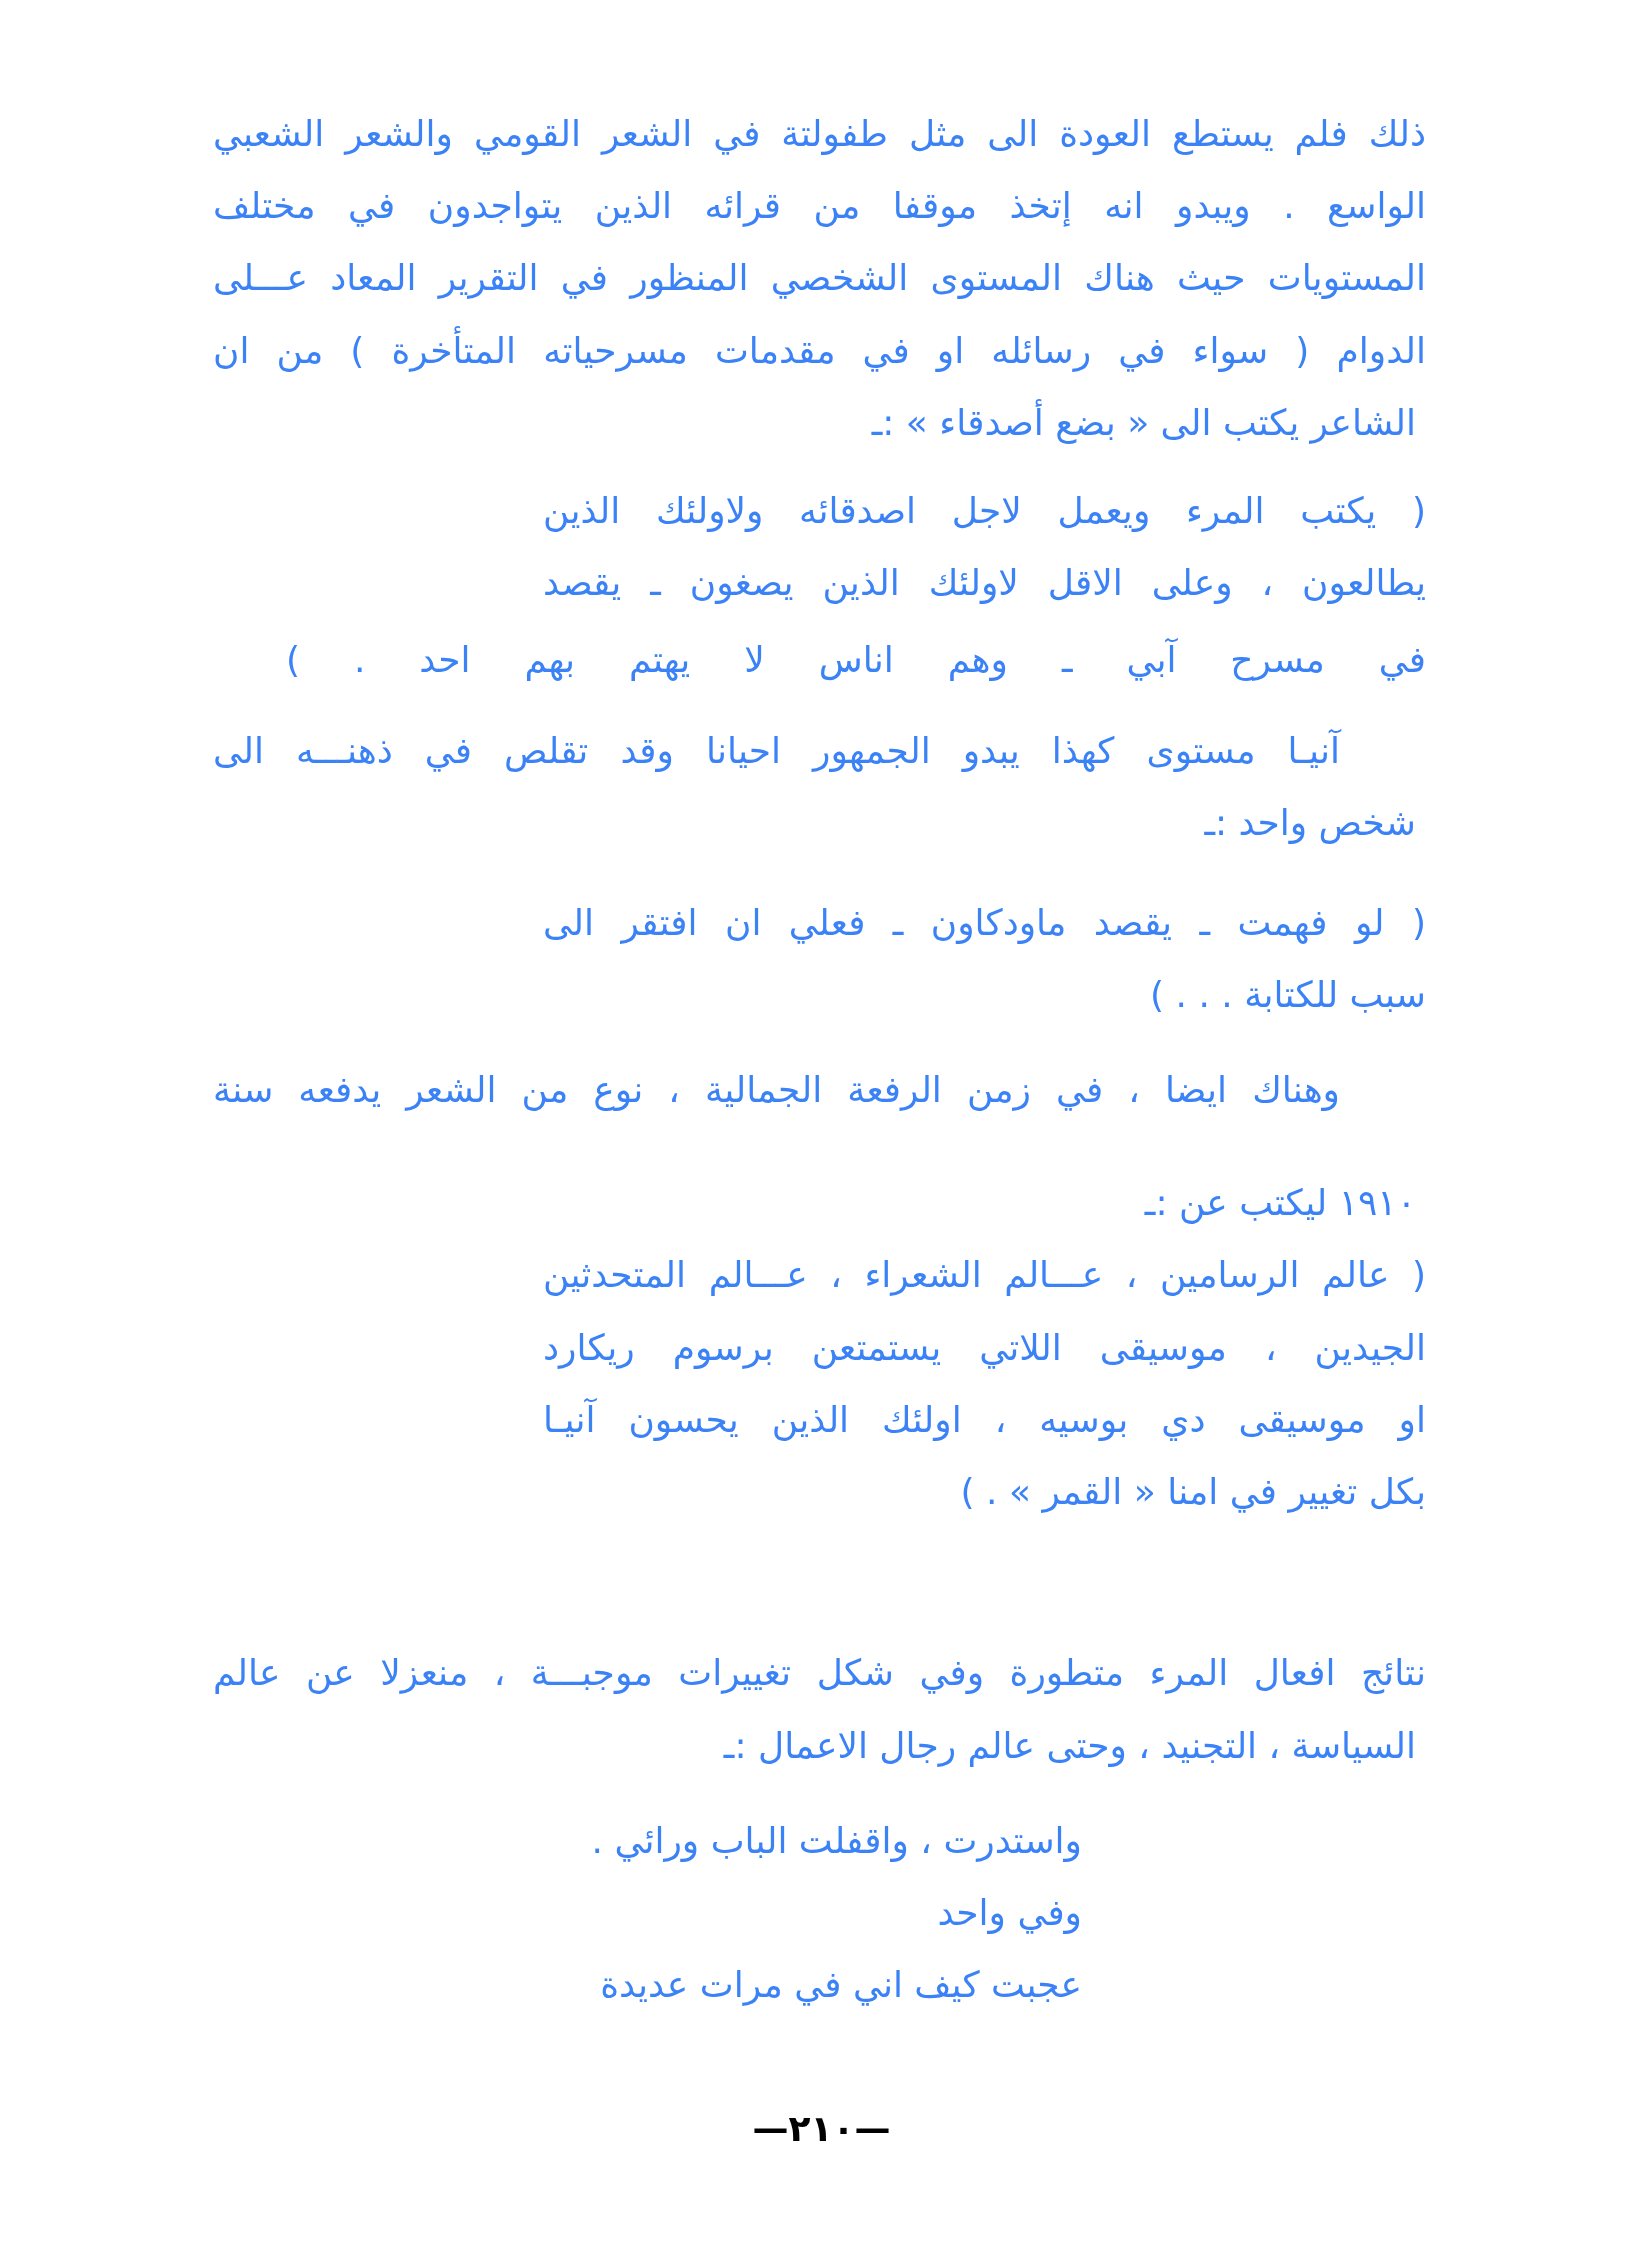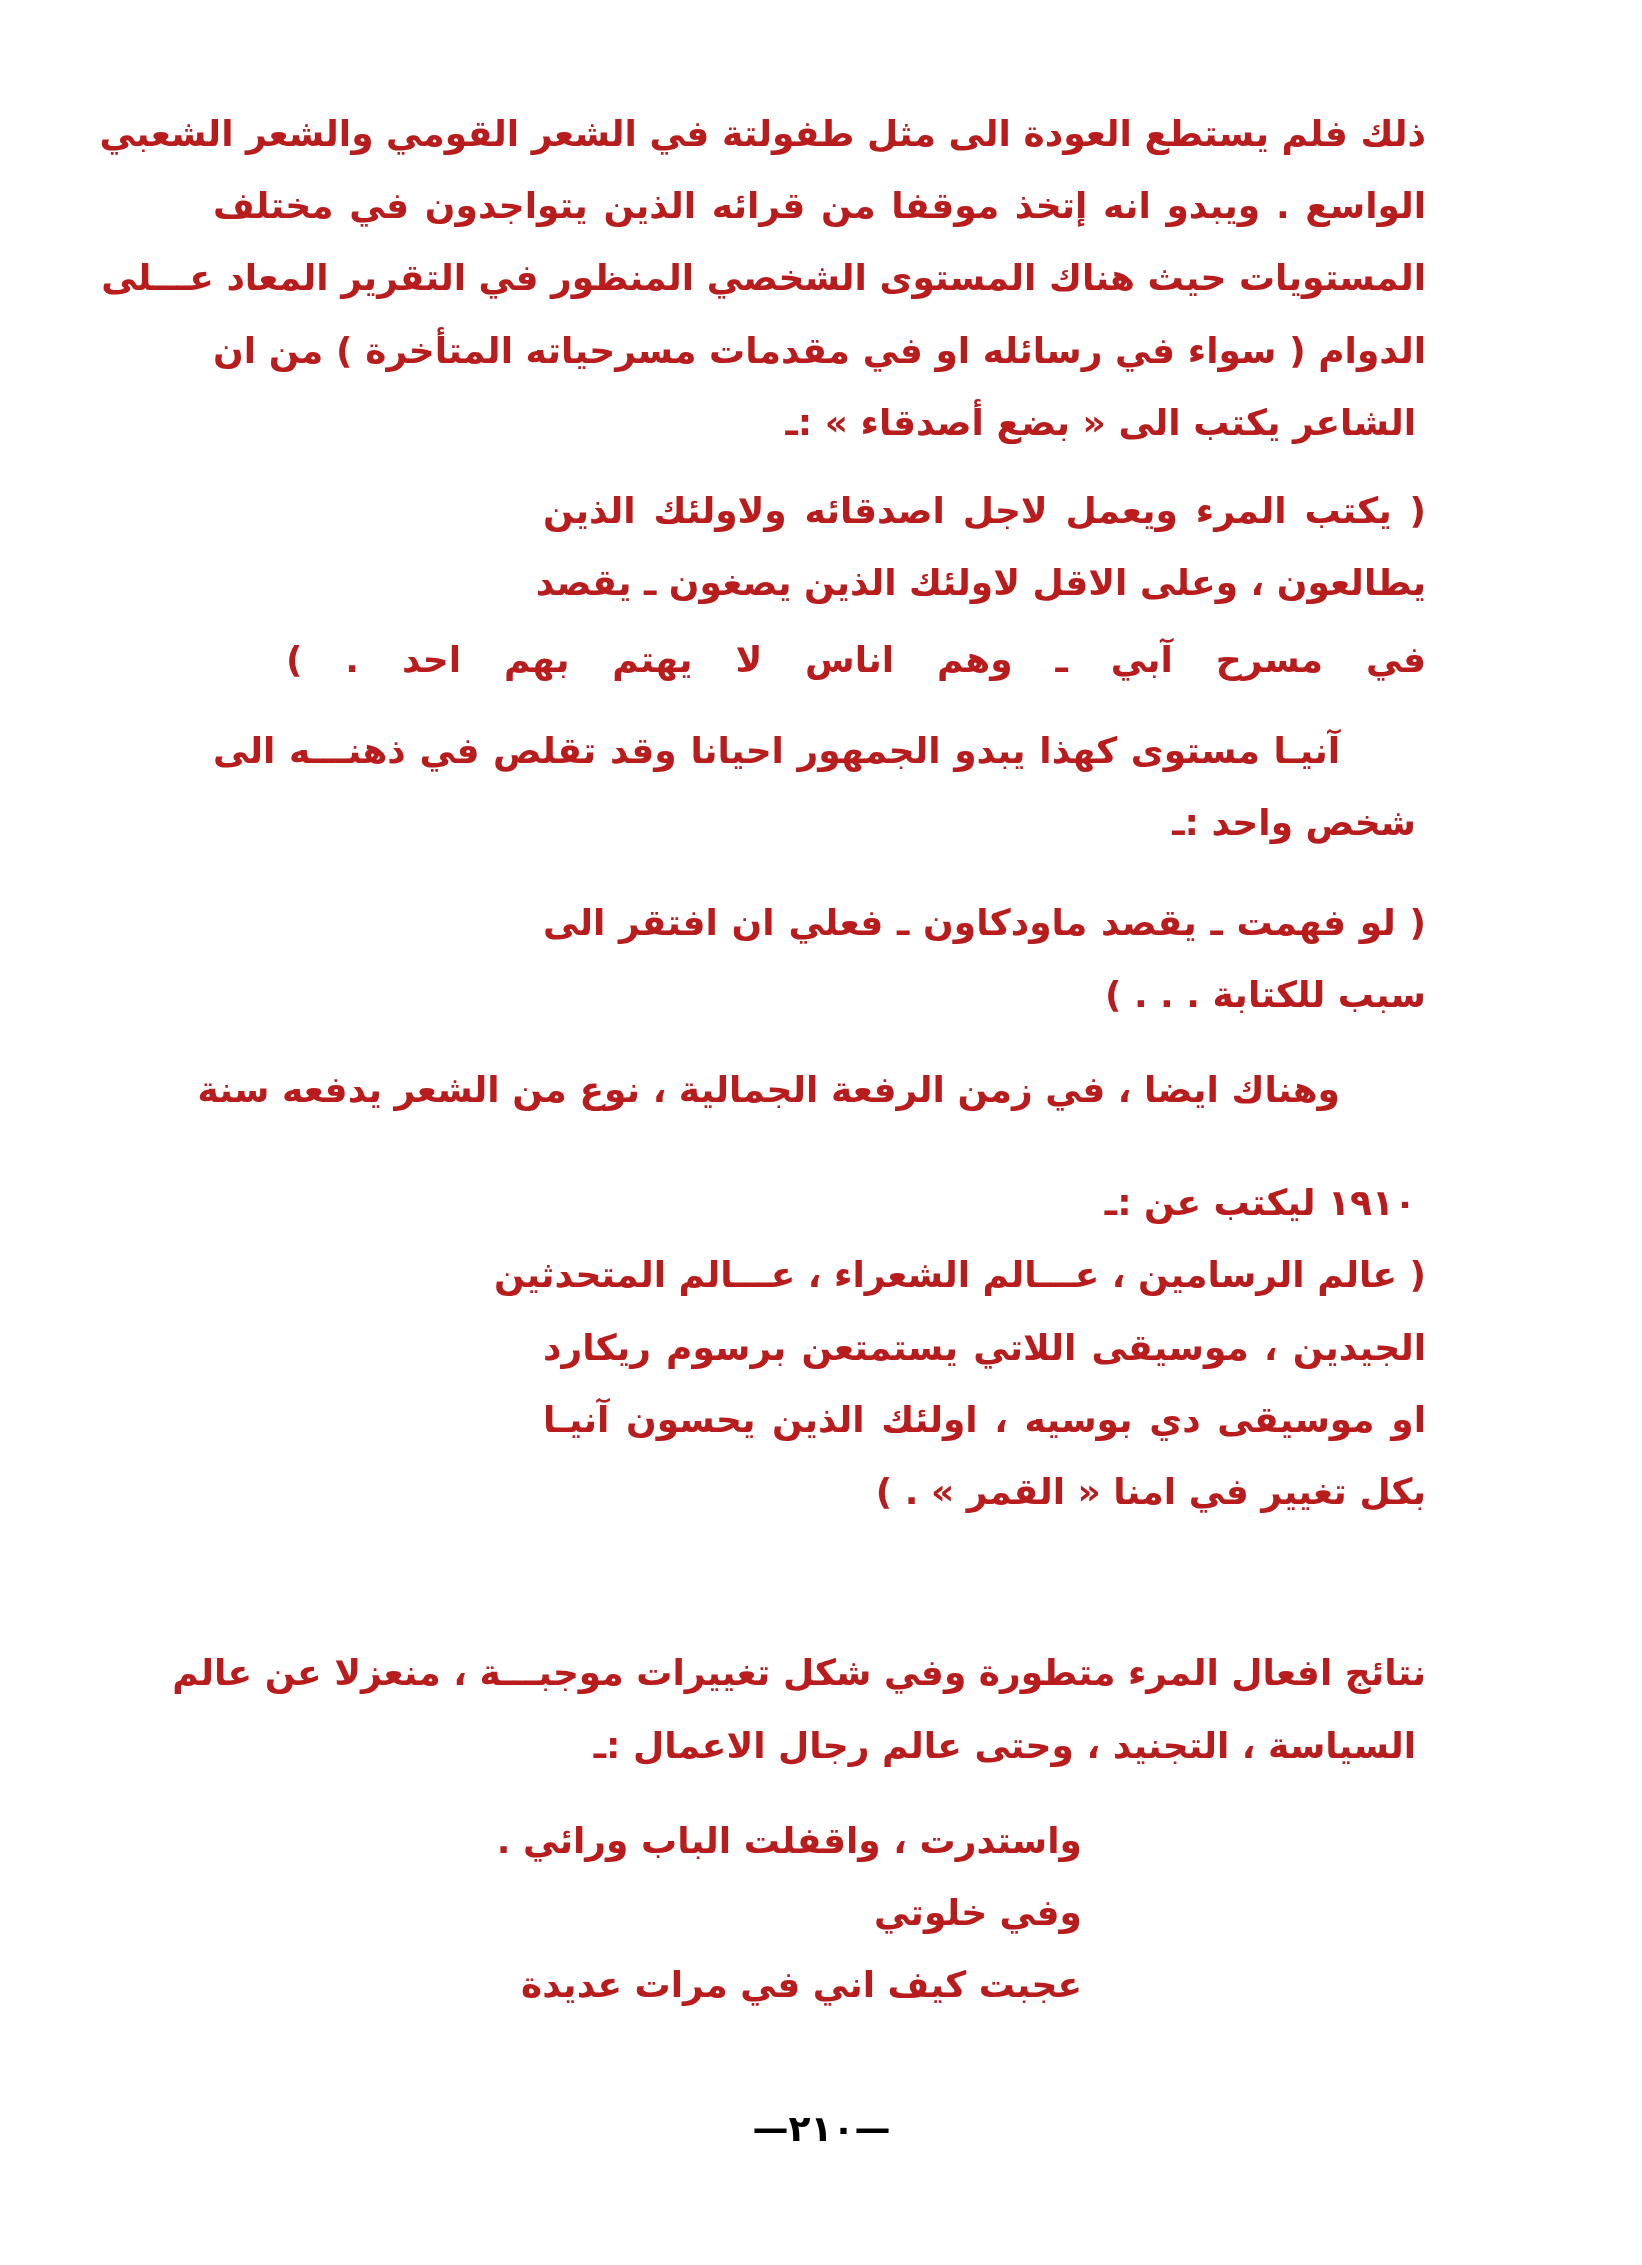--- a/index.html
+++ b/index.html
@@ -6,22 +6,22 @@
     body {
       width: 1643px; height: 2265px; position: relative; overflow: hidden;
       font-family: "DejaVu Sans", sans-serif; color: #000000;
     }
     .page {
       position: absolute; left: 0; top: 0; width: 1643px; height: 2265px;
       direction: rtl;
     }
     .line {
       position: absolute; white-space: nowrap; direction: rtl;
-      font-family: "DejaVu Sans", sans-serif; font-weight: bold;
-      font-size: 36px; line-height: 54px; color: #b91c1c;
+      font-family: "DejaVu Sans", sans-serif; font-weight: normal;
+      font-size: 36px; line-height: 54px; color: #3b82f6;
     }
     .full { right: 217px; left: 213px; text-align: justify; text-align-last: justify; }
     .last { right: 227px; text-align: left; }
     .indent-first { right: 303px; left: 213px; text-align: justify; text-align-last: justify; }
     .quote { right: 217px; left: 543px; text-align: justify; text-align-last: justify; }
     .quote-last { right: 217px; text-align: right; }
     .verse { right: 561px; text-align: right; }
     .page-number {
       position: absolute; left: 0; right: 0; top: 2108px; text-align: center;
       font-family: "DejaVu Sans", sans-serif; font-weight: bold; font-size: 36px;
@@ -54,18 +54,18 @@
 
   <div class="line quote" style="top:1248px;">( عالم الرسامين ، عـــالم الشعراء ، عـــالم المتحدثين</div>
   <div class="line quote" style="top:1321px;">الجيدين ، موسيقى اللاتي يستمتعن برسوم ريكارد</div>
   <div class="line quote" style="top:1393px;">او موسيقى دي بوسيه ، اولئك الذين يحسون آنيـا</div>
   <div class="line quote-last" style="top:1465px;">بكل تغيير في امنا « القمر » . )</div>
 
   <div class="line full" style="top:1646px;">نتائج افعال المرء متطورة وفي شكل تغييرات موجبـــة ، منعزلا عن عالم</div>
   <div class="line last" style="top:1719px;">السياسة ، التجنيد ، وحتى عالم رجال الاعمال :ـ</div>
 
   <div class="line verse" style="top:1814px;">واستدرت ، واقفلت الباب ورائي .</div>
-  <div class="line verse" style="top:1886px;">وفي خلوتي</div>
+  <div class="line verse" style="top:1886px;">وفي واحد</div>
   <div class="line verse" style="top:1958px;">عجبت كيف اني في مرات عديدة</div>
 
   <div class="page-number">—٢١٠—</div>
 </div>
 
 
 </body></html>

